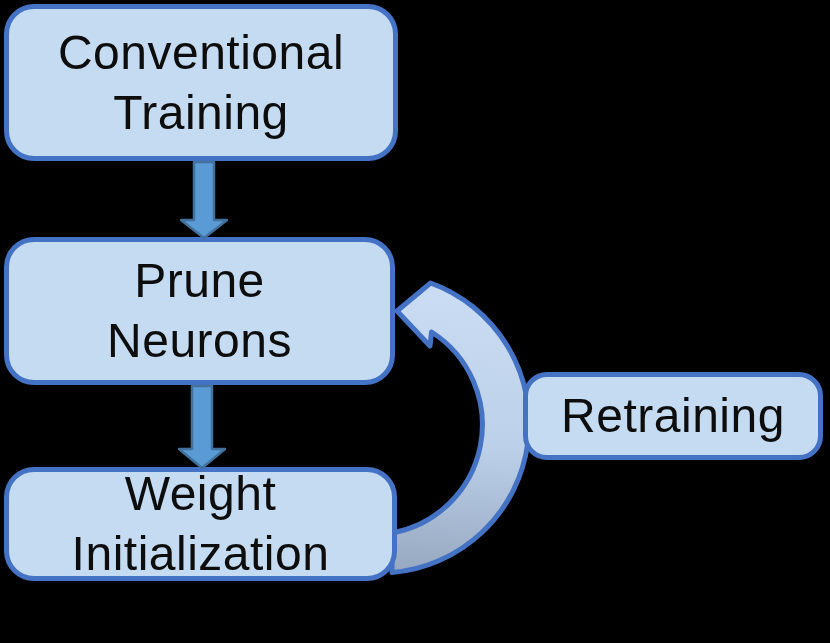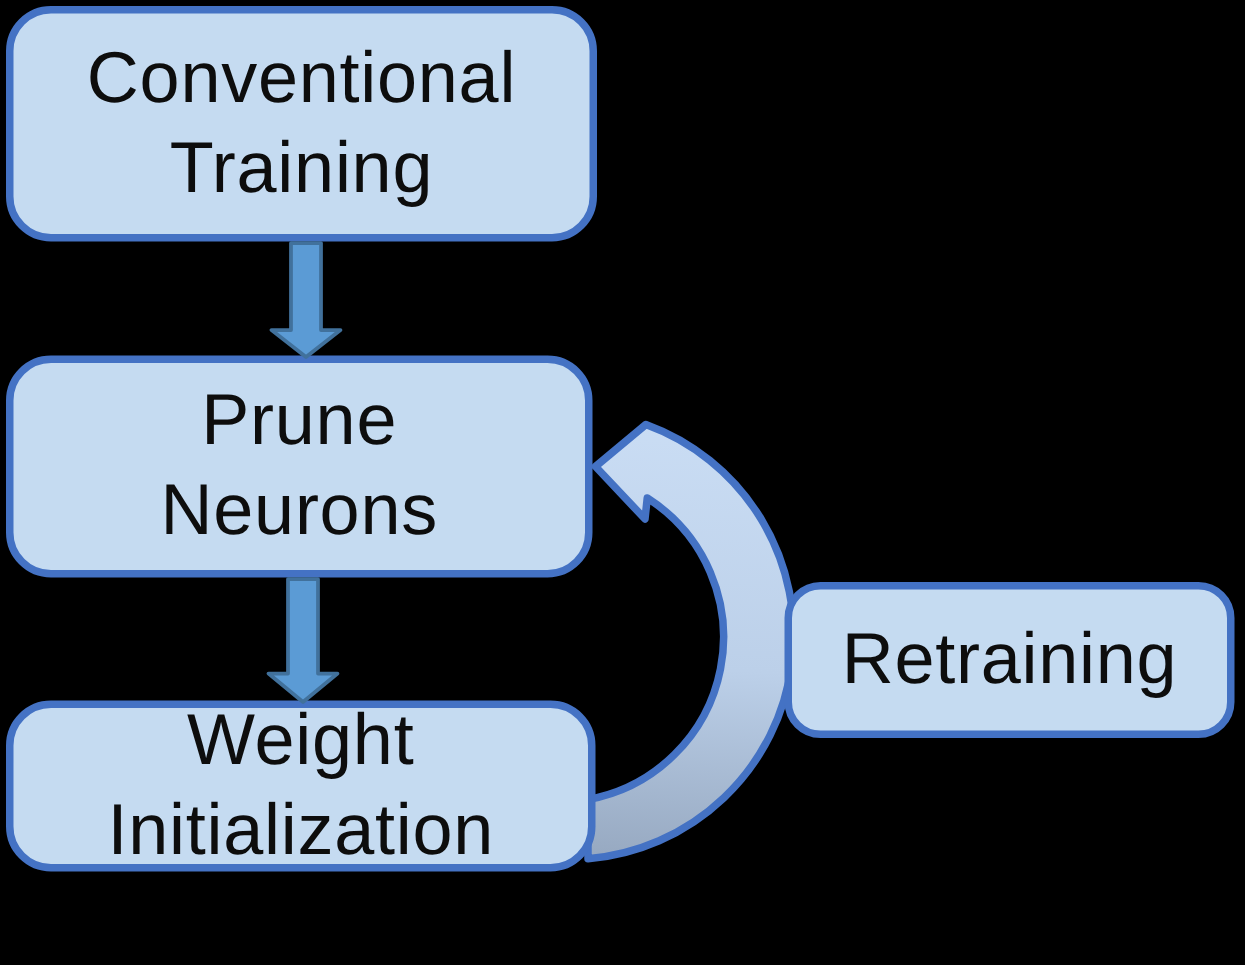--- a/index.html
+++ b/index.html
@@ -37,21 +37,21 @@
   .node-label {
     white-space: pre-line;
     font-size: 48px;
     line-height: 60px;
     color: var(--node_text, #0D0D0D);
     letter-spacing: 0.5px;
   }
   #node-conventional-training { left: 4px;   top: 4px;   width: 394px; height: 157px; }
   #node-prune-neurons         { left: 4px;   top: 237px; width: 391px; height: 148px; }
   #node-weight-initialization { left: 4px;   top: 467px; width: 393px; height: 114px; }
-  #node-retraining            { left: 523px; top: 388px; width: 300px; height: 104px; border-radius: 24px; }
+  #node-retraining            { left: 523px; top: 372px; width: 300px; height: 88px; border-radius: 24px; }
   .flow-arrow {
     fill: var(--straight_arrow_fill, #5B9BD5);
     stroke: var(--straight_arrow_stroke, #41719C);
     stroke-width: 2.5;
     stroke-linejoin: round;
   }
   .loop-arrow {
     stroke: var(--loop_arrow_stroke, #4472C4);
     stroke-width: 5;
     stroke-linejoin: round;

